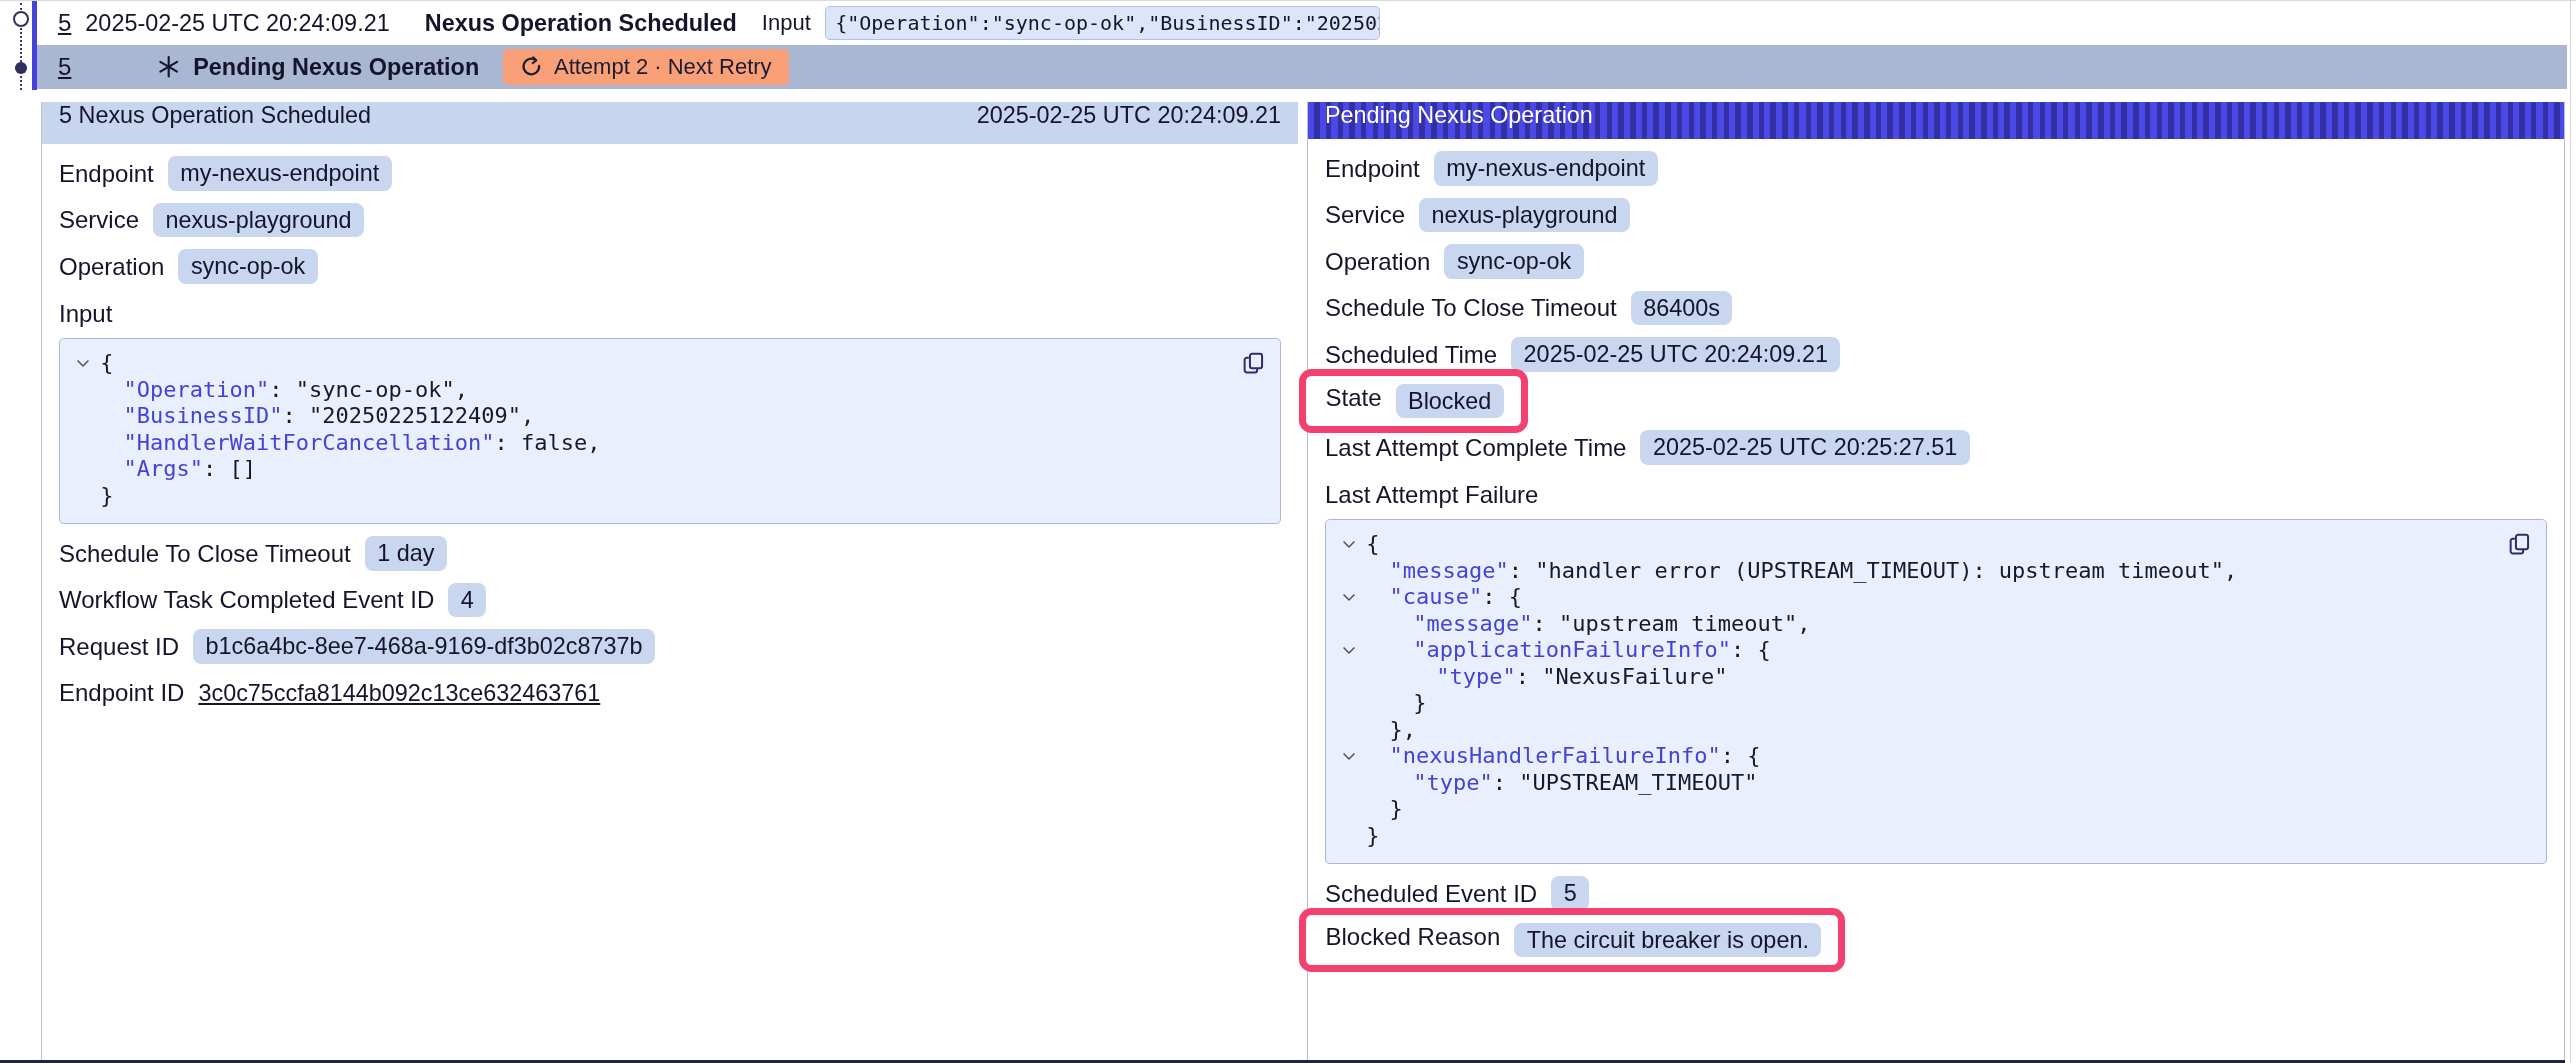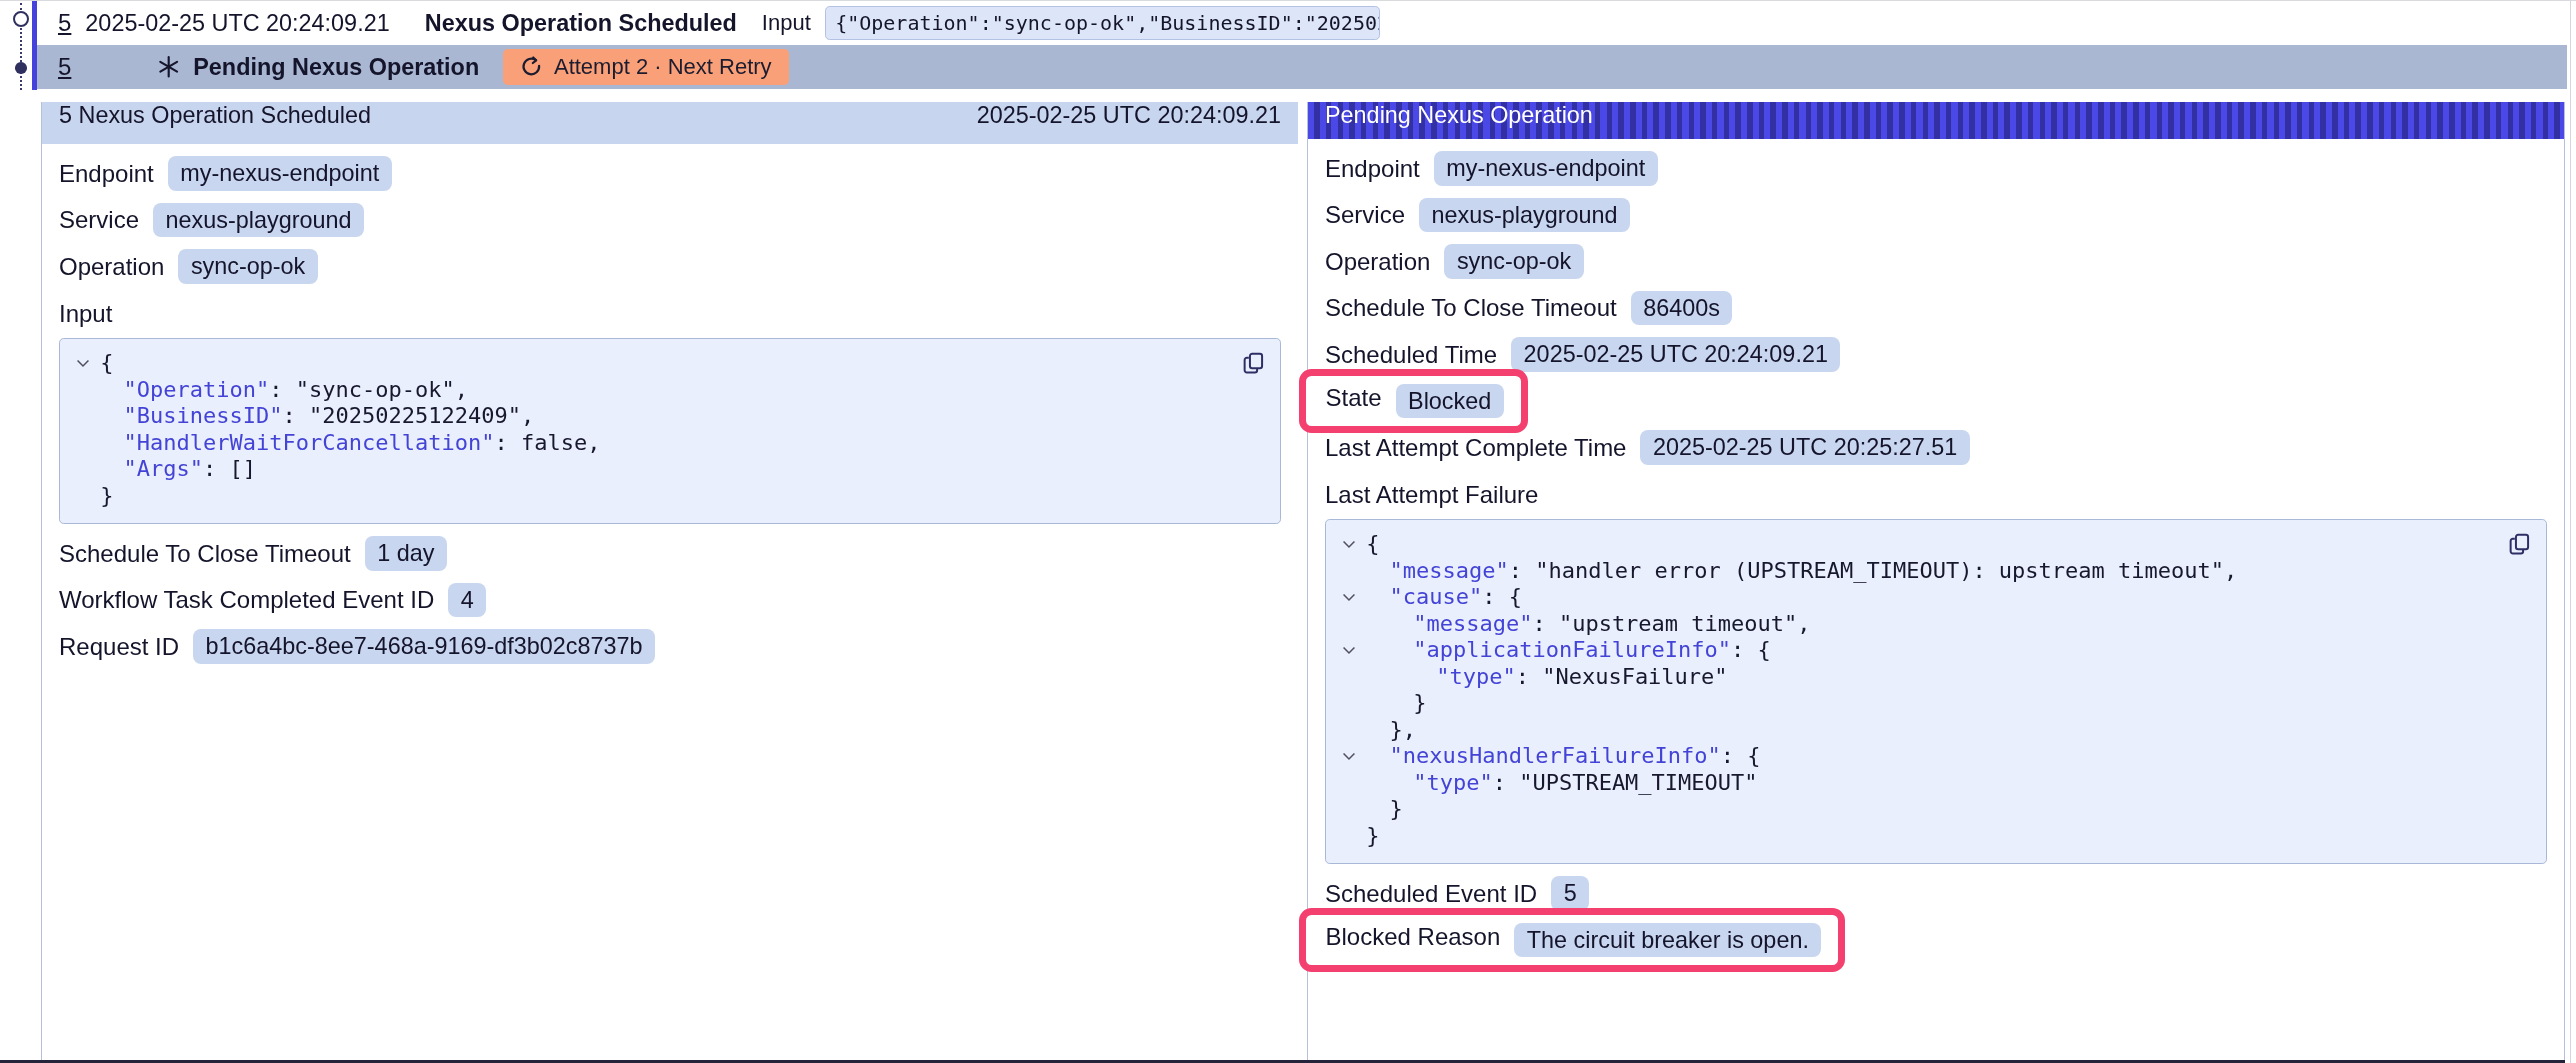--- a/index.html
+++ b/index.html
@@ -168,20 +168,24 @@
             <span class="pill">1 day</span>
           </div>
           <div class="drow">
             <span class="dlabel">Workflow Task Completed Event ID</span>
             <span class="pill">4</span>
           </div>
           <div class="drow">
             <span class="dlabel">Request ID</span>
             <span class="pill">b1c6a4bc-8ee7-468a-9169-df3b02c8737b</span>
           </div>
+          <div class="drow">
+            <span class="dlabel">Endpoint ID</span>
+            <span class="vlink">3c0c75ccfa8144b092c13ce632463761</span>
+          </div>
         </div>
     </div>
   </div>
 
   <div class="panel right">
     <div class="phead">
       <span>Pending Nexus Operation</span>
     </div>
     <div class="pbody">
       <div>

